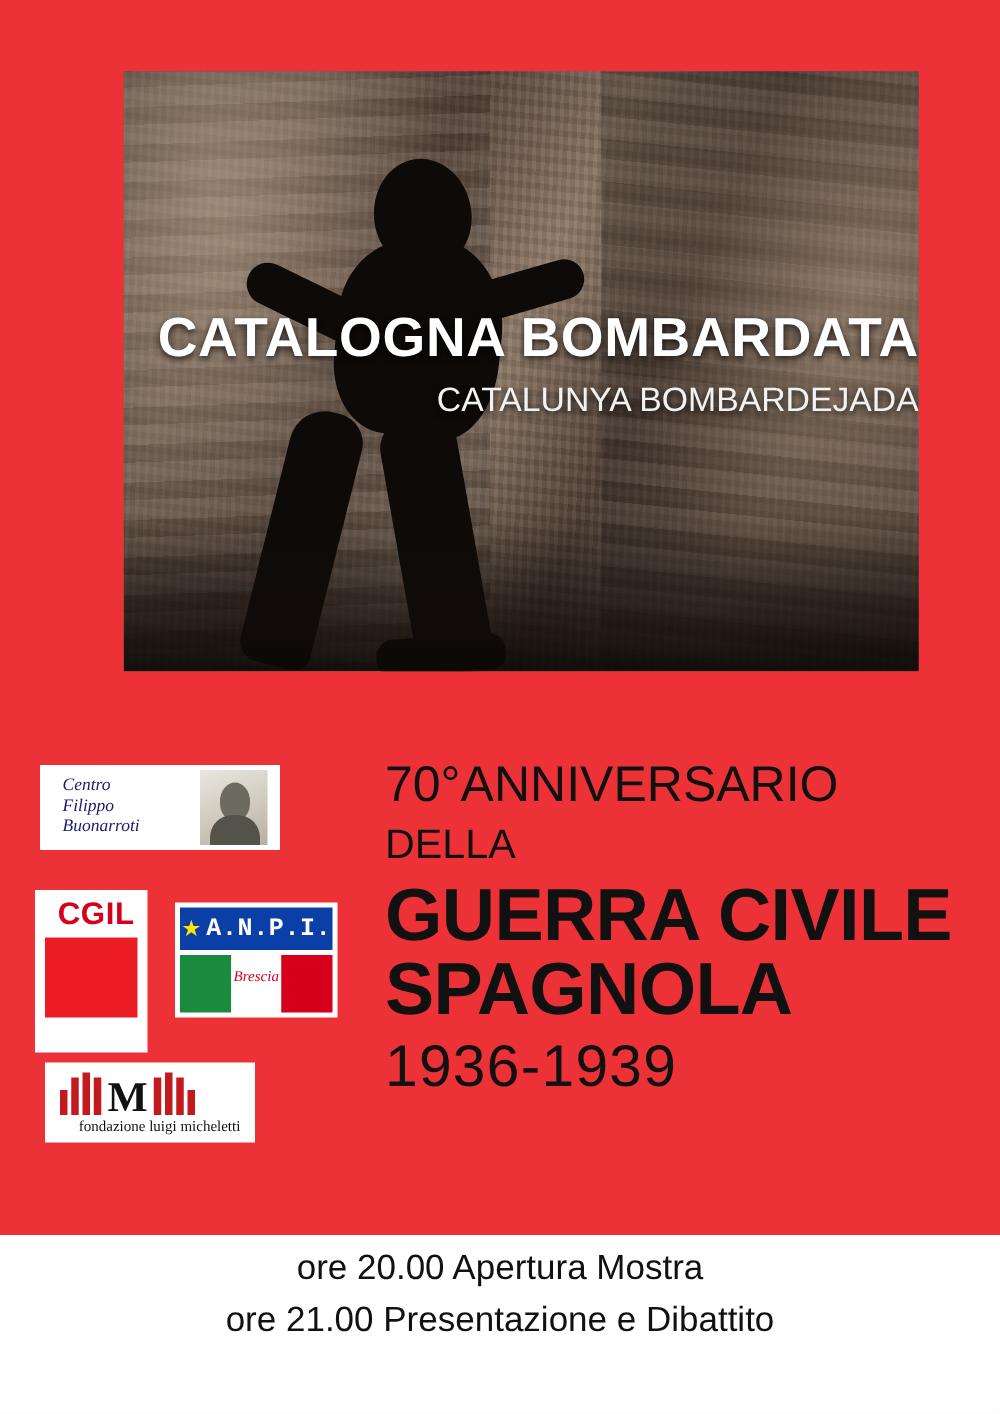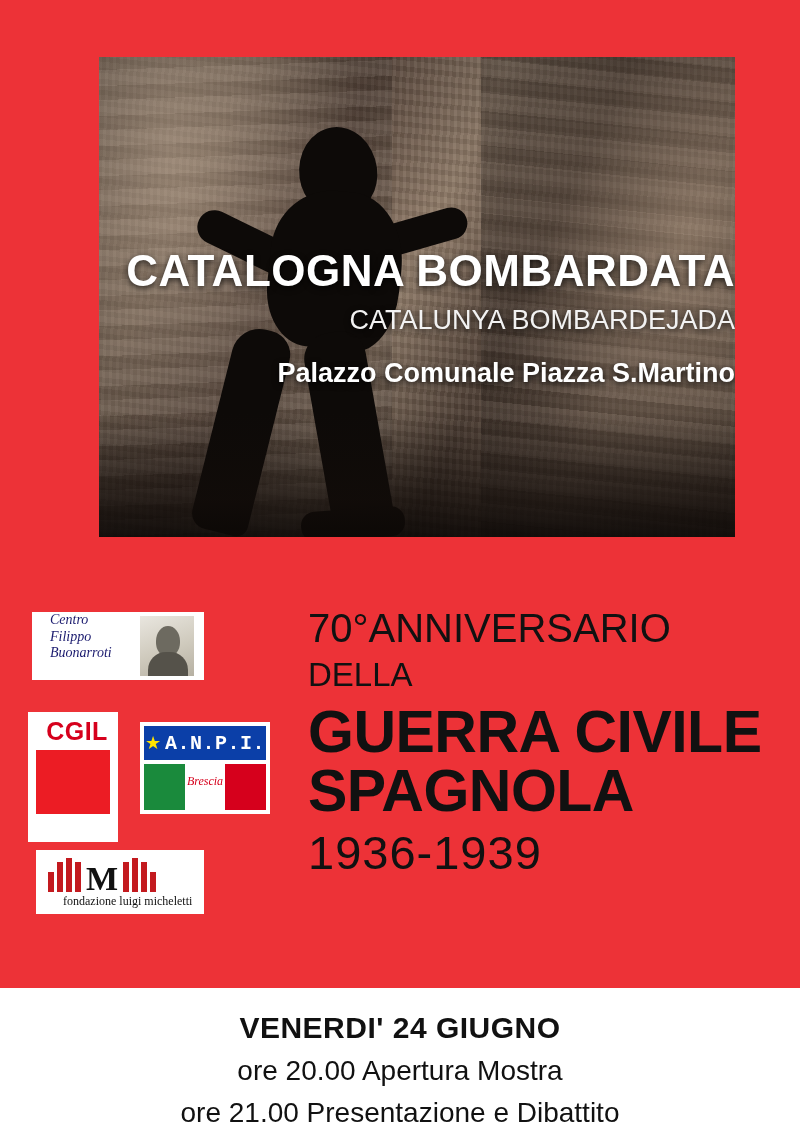--- a/index.html
+++ b/index.html
@@ -207,23 +207,24 @@
     top: 612px;
     width: 260px;
   }
   .logo-box {
     background: #ffffff;
     position: absolute;
   }
   .logo-buonarroti {
     left: 14px;
     top: 0;
-    width: 172px;
+    width: 192px;
     height: 68px;
     display: flex;
+    align-items: center;
   }
   .buonarroti-text {
     font-family: "Liberation Serif", serif;
     font-size: 14px;
     line-height: 1.18;
     color: #1a1a6e;
     padding-left: 18px;
     font-style: italic;
   }
   .buonarroti-portrait {
@@ -437,21 +438,20 @@
       <div class="sil-torso"></div>
       <div class="sil-leg-left"></div>
       <div class="sil-leg-right"></div>
       <div class="sil-foot"></div>
     </div>
     <div class="photo-dark-bottom"></div>
 
     <div class="photo-text">
       <p class="title-main">CATALOGNA BOMBARDATA</p>
       <p class="title-sub">CATALUNYA BOMBARDEJADA</p>
-      <p class="title-venue">Palazzo Comunale Piazza S.Martino</p>
     </div>
   </div>
 
   <div class="logos">
 
     <div class="logo-box logo-buonarroti">
       <div class="buonarroti-text">
         <div>Centro</div>
         <div>Filippo</div>
         <div>Buonarroti</div>
@@ -498,17 +498,16 @@
 
   <div class="headline">
     <p class="hl-anniv">70°ANNIVERSARIO</p>
     <p class="hl-della">DELLA</p>
     <p class="hl-big">GUERRA CIVILE</p>
     <p class="hl-big">SPAGNOLA</p>
     <p class="hl-years">1936-1939</p>
   </div>
 
   <div class="footer">
-    <p class="foot-date">VENERDI' 24 GIUGNO</p>
     <p class="foot-line">ore 20.00 Apertura Mostra</p>
     <p class="foot-line">ore 21.00 Presentazione e Dibattito</p>
   </div>
 </div>
 
 </body></html>

